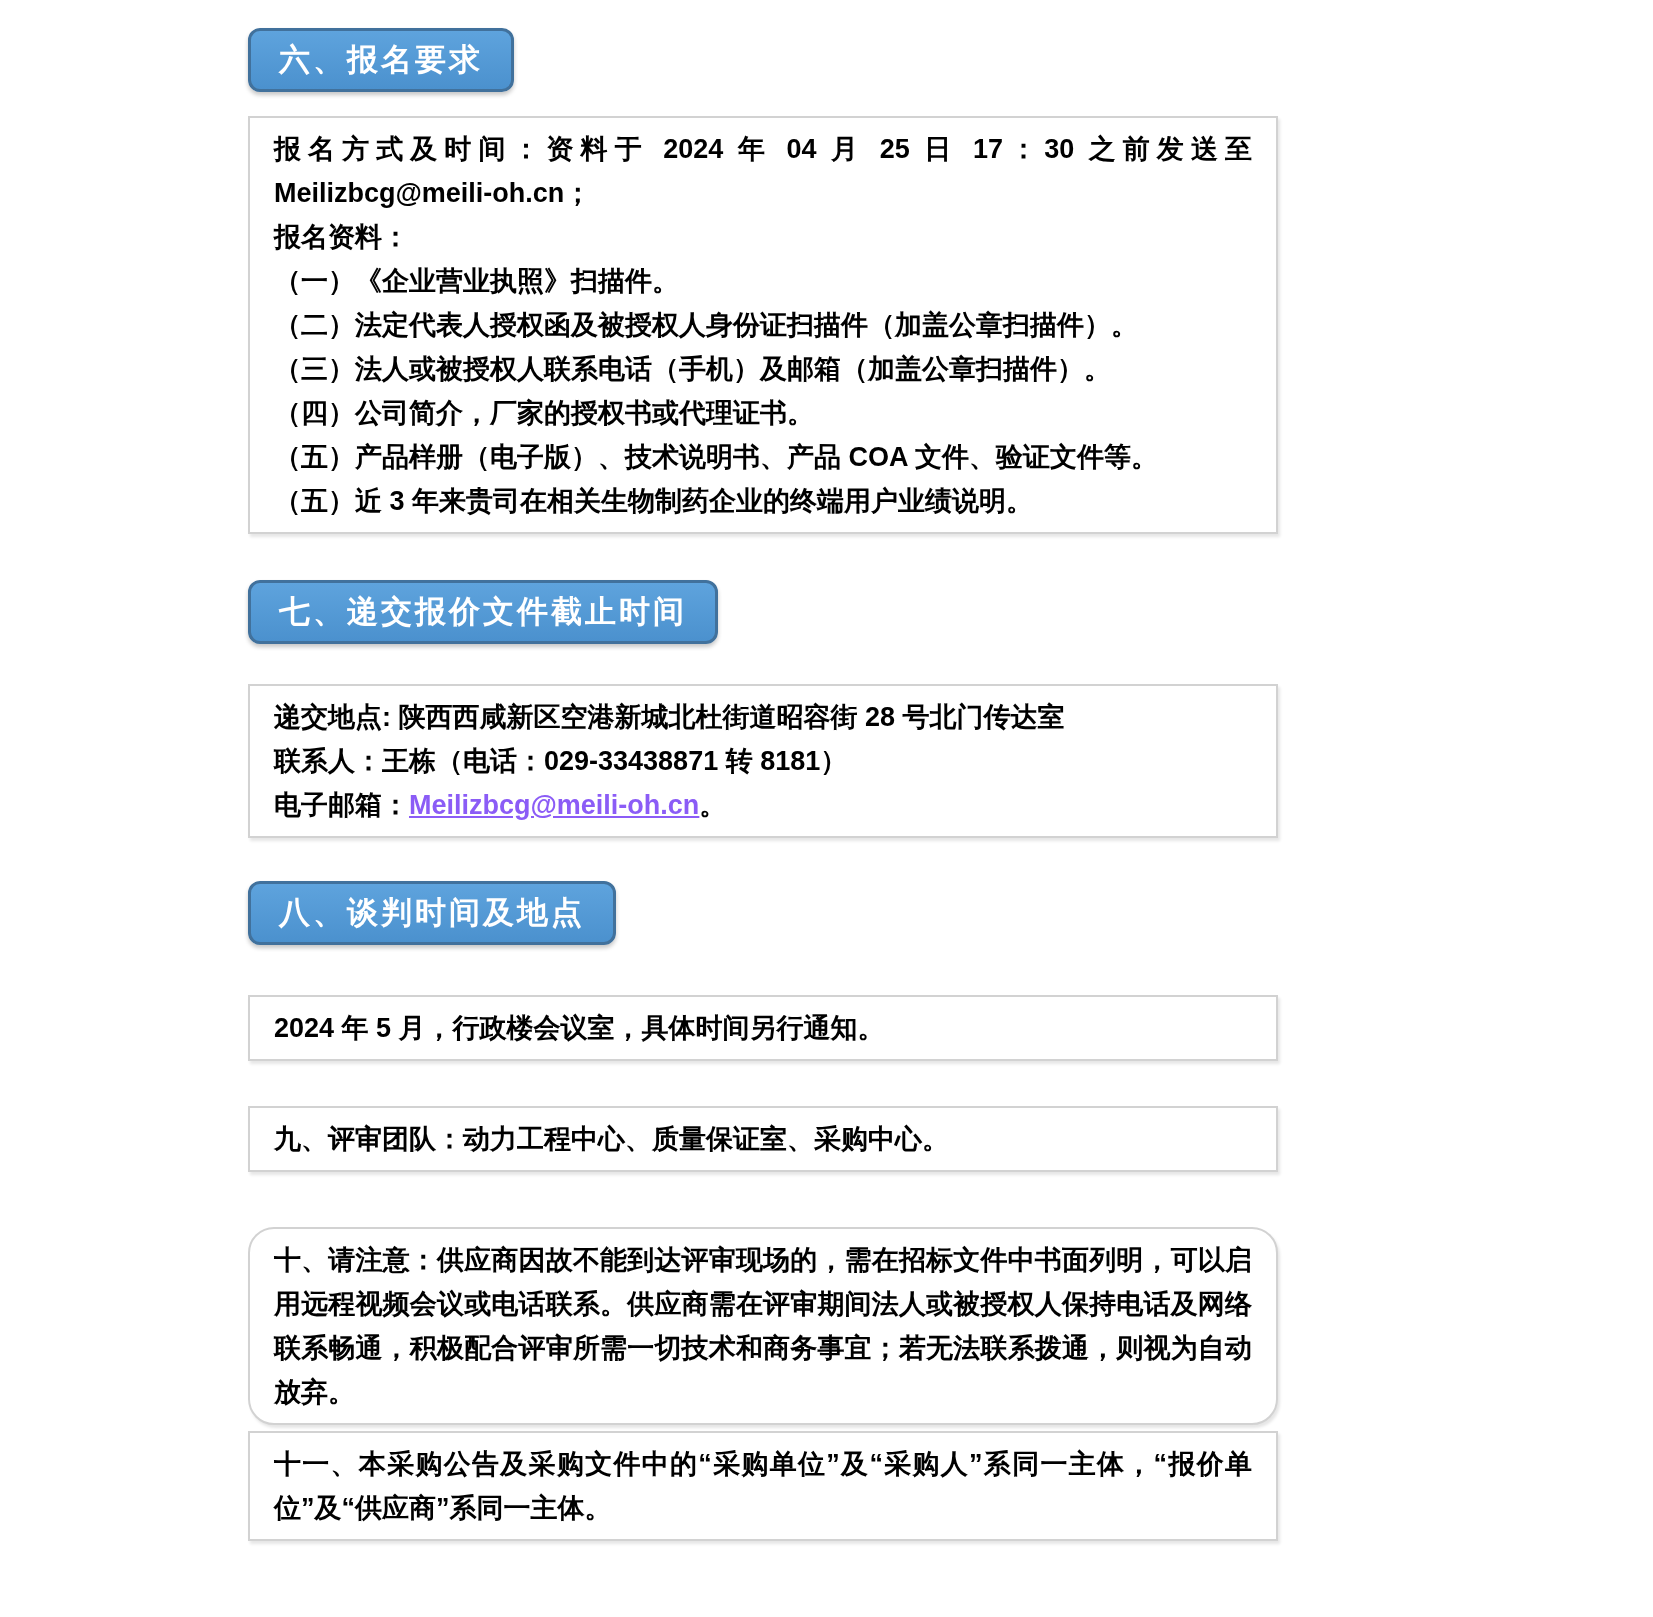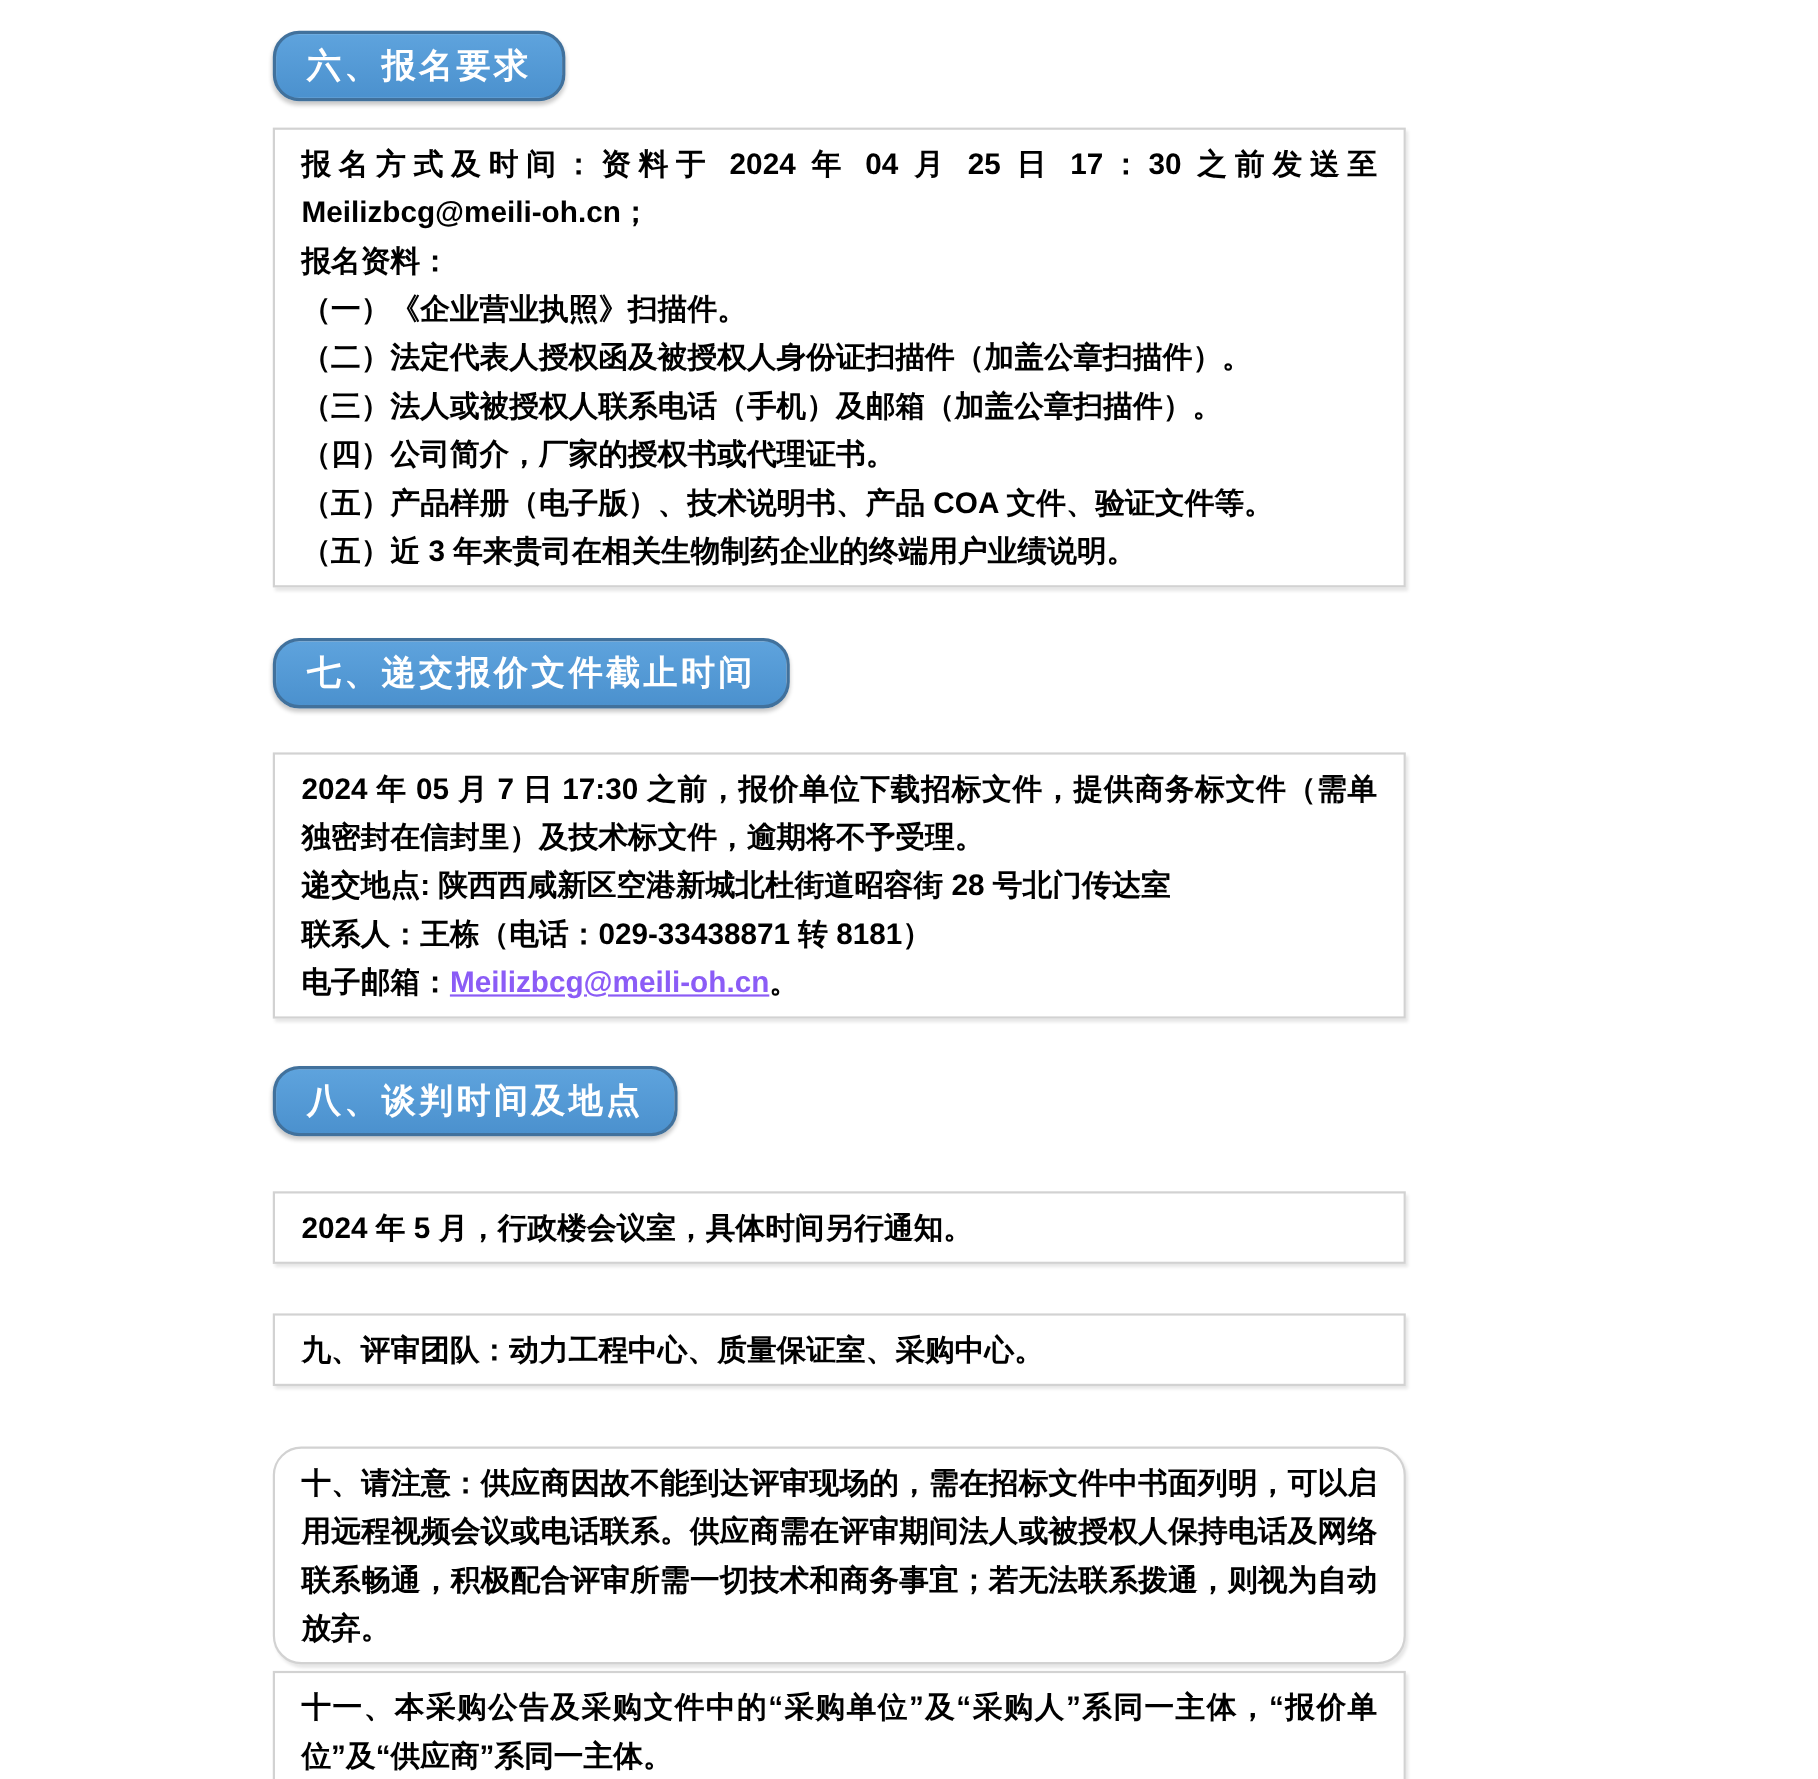--- a/index.html
+++ b/index.html
@@ -20,21 +20,21 @@
     margin-left: 248px;
     padding-top: 28px;
     padding-bottom: 30px;
     box-sizing: border-box;
   }
   
   .badge {
     display: inline-block;
     background: linear-gradient(180deg, #5ea3dd 0%, #4b91ce 100%);
     border: 3px solid #41719c;
-    border-radius: 24px;
+    border-radius: 12px;
     padding: 11px 28px;
     box-shadow: 0 3px 4px rgba(0,0,0,0.22);
   }
   .badge-label {
     color: #ffffff;
     font-size: 31px;
     line-height: 36px;
     letter-spacing: 3px;
     white-space: nowrap;
   }
@@ -91,21 +91,20 @@
     <p>（五）近 3 年来贵司在相关生物制药企业的终端用户业绩说明。</p>
   </div>
 
   
   <div class="badge mt-badge7">
     <span class="badge-label">七、递交报价文件截止时间</span>
   </div>
 
   
   <div class="box mt-box7">
-    <p>2024 年 05 月 7 日 17:30 之前，报价单位下载招标文件，提供商务标文件（需单独密封在信封里）及技术标文件，逾期将不予受理。</p>
     <p>递交地点: 陕西西咸新区空港新城北杜街道昭容街 28 号北门传达室</p>
     <p>联系人：王栋（电话：029-33438871 转 8181）</p>
     <p><span>电子邮箱：</span><a class="email-link">Meilizbcg@meili-oh.cn</a><span>。</span></p>
   </div>
 
   
   <div class="badge mt-badge8">
     <span class="badge-label">八、谈判时间及地点</span>
   </div>
 

